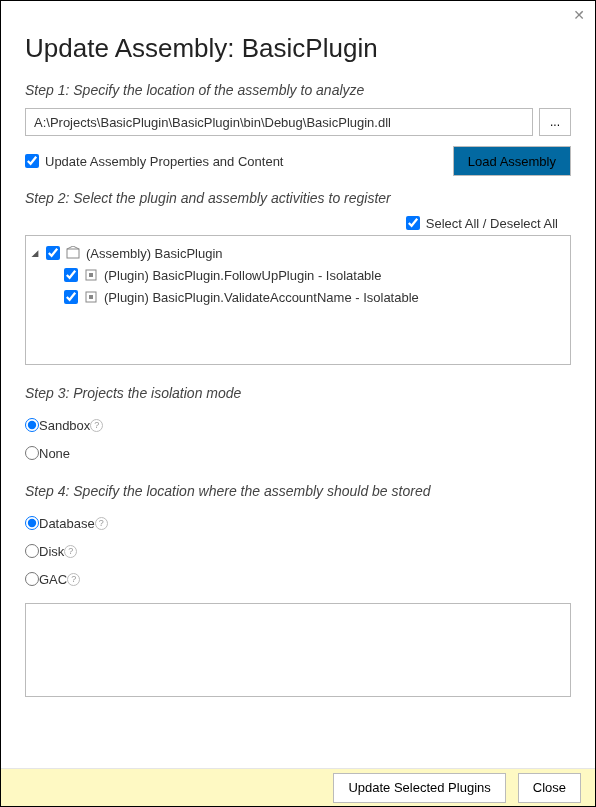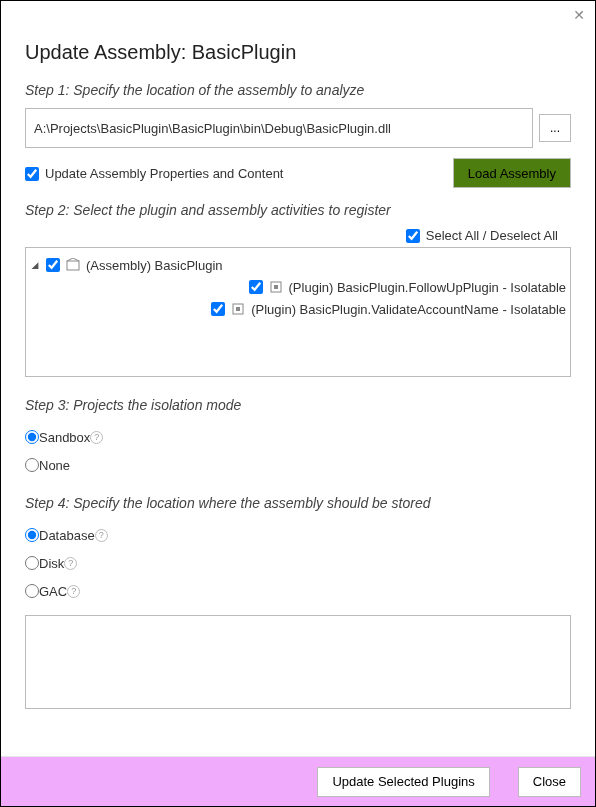--- a/index.html
+++ b/index.html
@@ -19,36 +19,36 @@
     top: 6px;
     right: 10px;
     font-size: 14px;
     color: #888;
     cursor: pointer;
   }
   .content {
     padding: 10px 24px 0 24px;
   }
   h1 {
-    font-size: 20px;
+    font-size: 26px;
     font-weight: 300;
-    margin: 30px 0 18px 0;
+    margin: 22px 0 18px 0;
     color: #222;
   }
   .step-label {
     font-size: 14px;
     color: #444;
     margin: 14px 0 10px 0;
     font-style: italic;
   }
   .row { display: flex; align-items: center; }
   .path-row { gap: 6px; }
   .path-input {
     flex: 1;
-    height: 40px;
+    height: 28px;
     border: 1px solid #bbb;
     padding: 0 8px;
     font-size: 13px;
     color: #333;
   }
   .browse-btn {
     width: 32px;
     height: 28px;
     border: 1px solid #bbb;
     background: #fff;
@@ -58,24 +58,24 @@
     justify-content: center;
     font-size: 12px;
   }
   .update-row {
     display: flex;
     align-items: center;
     justify-content: space-between;
     margin-top: 10px;
     margin-bottom: 4px;
   }
-  .check-label { display: flex; align-items: flex-end; gap: 6px; font-size: 13px; }
+  .check-label { display: flex; align-items: flex-start; gap: 6px; font-size: 13px; }
   .btn {
     border: 1px solid #bbb;
-    background: #4d7c0f;
+    background: #0369a1;
     height: 30px;
     padding: 0 14px;
     font-size: 13px;
     cursor: pointer;
   }
   .select-all-row {
     display: flex;
     justify-content: flex-end;
     margin: 6px 13px 4px 0;
   }
@@ -85,21 +85,21 @@
     padding: 6px 4px;
     overflow: auto;
   }
   .tree-row {
     display: flex;
     align-items: center;
     gap: 6px;
     height: 22px;
     font-size: 13px;
   }
-  .tree-row.indent { padding-left: 34px; justify-content: flex-end; }
+  .tree-row.indent { padding-left: 34px; }
   .expand-arrow {
     width: 10px;
     display: inline-flex;
     justify-content: center;
     font-size: 9px;
     color: #555;
     cursor: pointer;
   }
   .tree-icon { width: 14px; height: 14px; display: inline-flex; align-items: center; justify-content: center; }
   input[type=checkbox] { margin: 0; width: 14px; height: 14px; cursor: pointer; }
@@ -123,28 +123,28 @@
     justify-content: center;
   }
   .log-box {
     border: 1px solid #bbb;
     height: 94px;
     margin-top: 8px;
   }
   .footer {
     position: absolute;
     left: 0; right: 0; bottom: 0;
-    height: 50px;
-    background: #f0abfc;
+    height: 38px;
+    background: #fef9c3;
     border-top: 1px solid #e5e5e5;
     display: flex;
     align-items: center;
     justify-content: flex-end;
     padding: 0 14px;
-    gap: 28px;
+    gap: 12px;
   }
   .footer .btn { background: #fff; }
 </style>
 </head>
 <body>
 
 <div class="close-x">✕</div>
 
 <div class="content">
   <h1>Update Assembly: BasicPlugin</h1>

